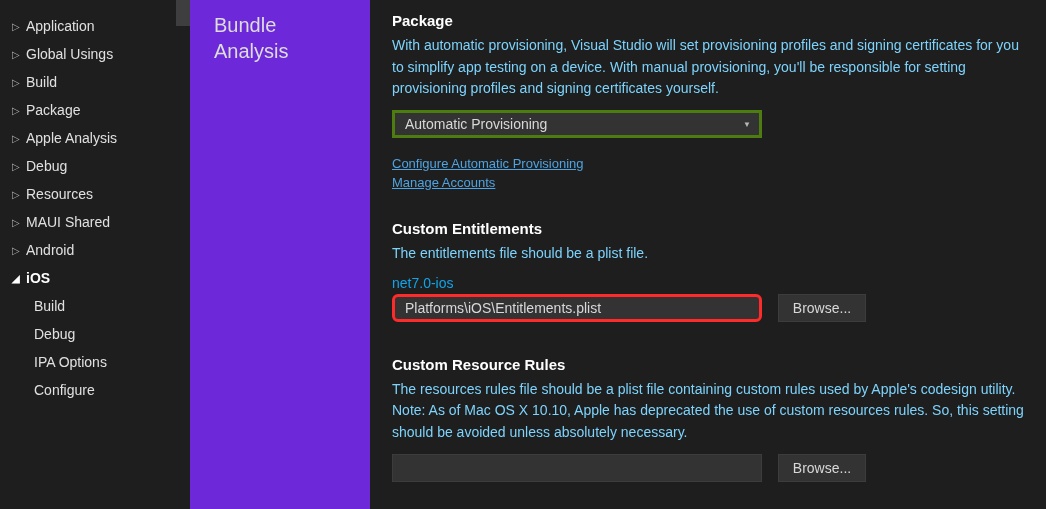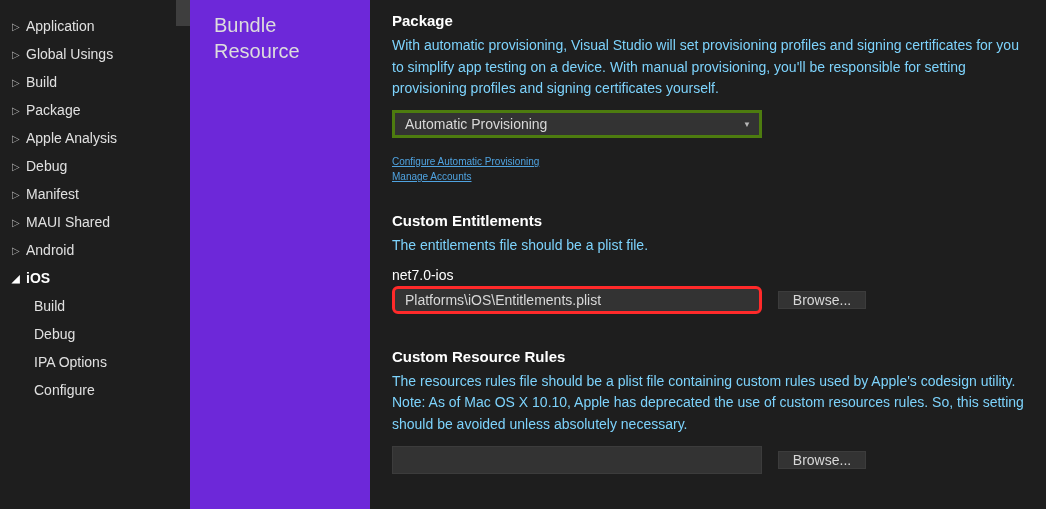--- a/index.html
+++ b/index.html
@@ -101,26 +101,26 @@
   .dropdown-caret {
     font-size: 8px;
     color: #b8b8b8;
   }
   .link {
     color: #4fa3e0;
     text-decoration: underline;
     cursor: pointer;
     display: block;
     margin-bottom: 4px;
-    font-size: 10px;
+    font-size: 13px;
   }
   .spacer { height: 26px; }
   .spacer-sm { height: 8px; }
   .label-sm {
-    color: #ffffff;
+    color: #0ea5e9;
     font-size: 14px;
     margin-bottom: 3px;
   }
   .field-row {
     display: flex;
     align-items: center;
     gap: 16px;
   }
   .text-input {
     background: #333333;
@@ -134,21 +134,21 @@
     outline: none;
   }
   .highlight-red {
     border: 3px solid #ff2a2a;
     border-radius: 6px;
   }
   .browse-btn {
     background: #333333;
     border: 1px solid #3c3c3c;
     color: #d8d8d8;
-    height: 18px;
+    height: 28px;
     width: 88px;
     font-size: 14px;
     cursor: pointer;
   }
 </style>
 </head>
 <body>
 
 <div class="sidebar">
   <div class="tree-item">
@@ -170,21 +170,21 @@
   <div class="tree-item">
     <span class="tree-arrow">▷</span>
     <span>Apple Analysis</span>
   </div>
   <div class="tree-item">
     <span class="tree-arrow">▷</span>
     <span>Debug</span>
   </div>
   <div class="tree-item">
     <span class="tree-arrow">▷</span>
-    <span>Manifest</span>
+    <span>Resources</span>
   </div>
   <div class="tree-item">
     <span class="tree-arrow">▷</span>
     <span>MAUI Shared</span>
   </div>
   <div class="tree-item">
     <span class="tree-arrow">▷</span>
     <span>Android</span>
   </div>
   <div class="tree-item bold">
@@ -205,21 +205,21 @@
   </div>
 
   <div class="scrollbar">
     <div class="scrollbar-thumb"></div>
   </div>
 </div>
 
 <div class="middle-col">
   <div class="middle-title">
     <span>Bundle</span><br>
-    <span>Resource</span>
+    <span>Analysis</span>
   </div>
 </div>
 
 <div class="main">
 
   <div class="section-heading">Package</div>
   <div class="section-desc">With automatic provisioning, Visual Studio will set provisioning profiles and signing certificates for you to simplify app testing on a device. With manual provisioning, you'll be responsible for setting provisioning profiles and signing certificates yourself.</div>
 
   <div class="dropdown">
     <span>Automatic Provisioning</span>

